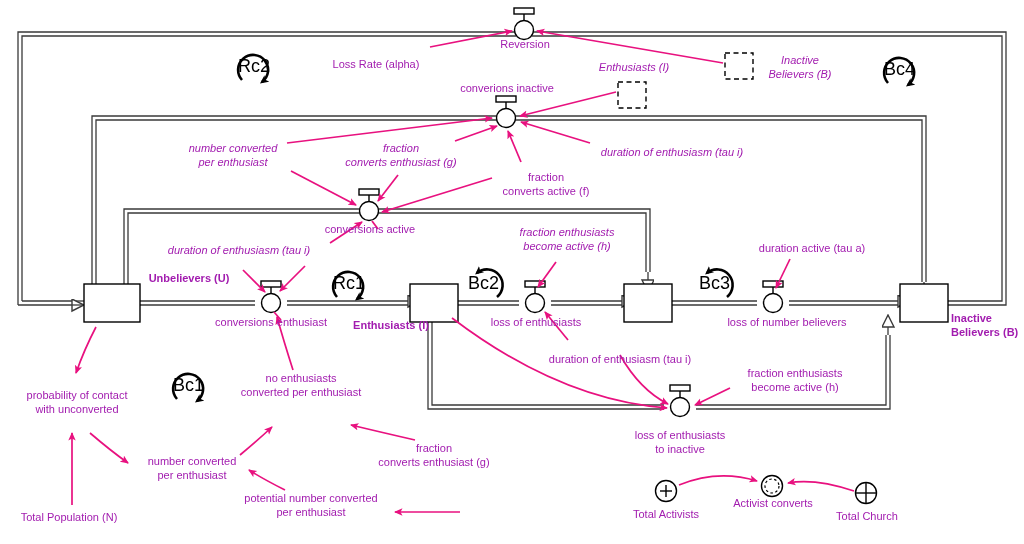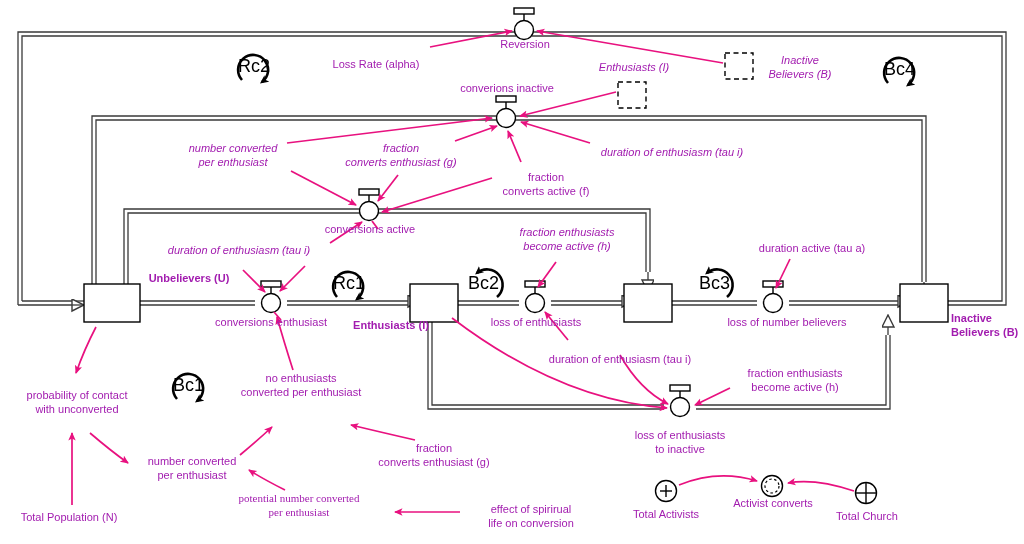--- a/index.html
+++ b/index.html
@@ -288,25 +288,23 @@
 
   <div class="lbl" style="left:6px;top:388px;width:142px;">probability of contact
 with unconverted</div>
 
   <div class="lbl" style="left:355px;top:441px;width:158px;">fraction
 converts enthusiast (g)</div>
 
   <div class="lbl" style="left:127px;top:454px;width:130px;">number converted
 per enthusiast</div>
 
-  <div class="lbl" style="left:214px;top:491px;width:170px;font-family:Liberation Serif, serif;">potential number converted
+  <div class="lbl" style="left:226px;top:491px;width:170px;">potential number converted
 per enthusiast</div>
 
-  <div class="lbl" style="left:462px;top:502px;width:138px;">effect of spirirual
-life on conversion</div>
 
   <div class="lbl" style="left:5px;top:510px;width:128px;text-align:center;">Total Population (N)</div>
 
   <div class="lbl" style="left:617px;top:507px;width:98px;">Total Activists</div>
 
   <div class="lbl" style="left:724px;top:496px;width:98px;">Activist converts</div>
 
   <div class="lbl" style="left:818px;top:509px;width:98px;">Total Church</div>
 
   <div class="loopname" style="left:238px;top:56px;">Rc2</div>

